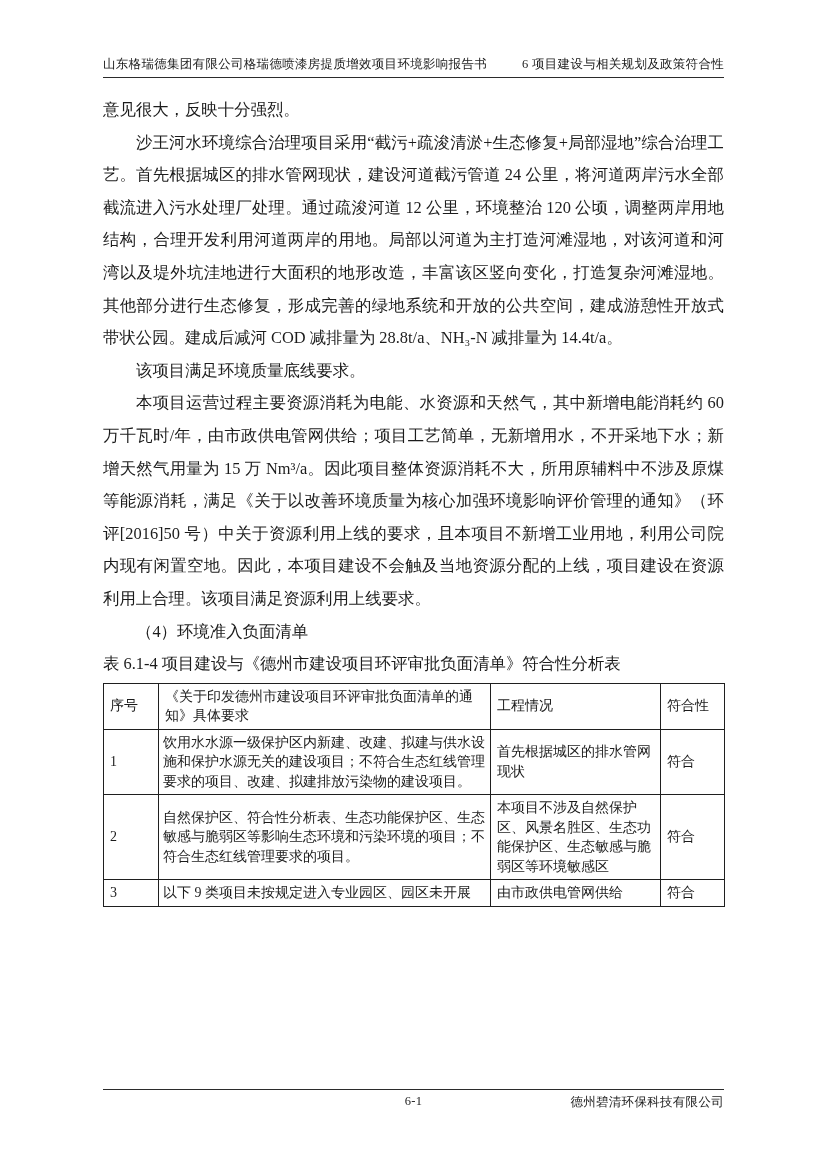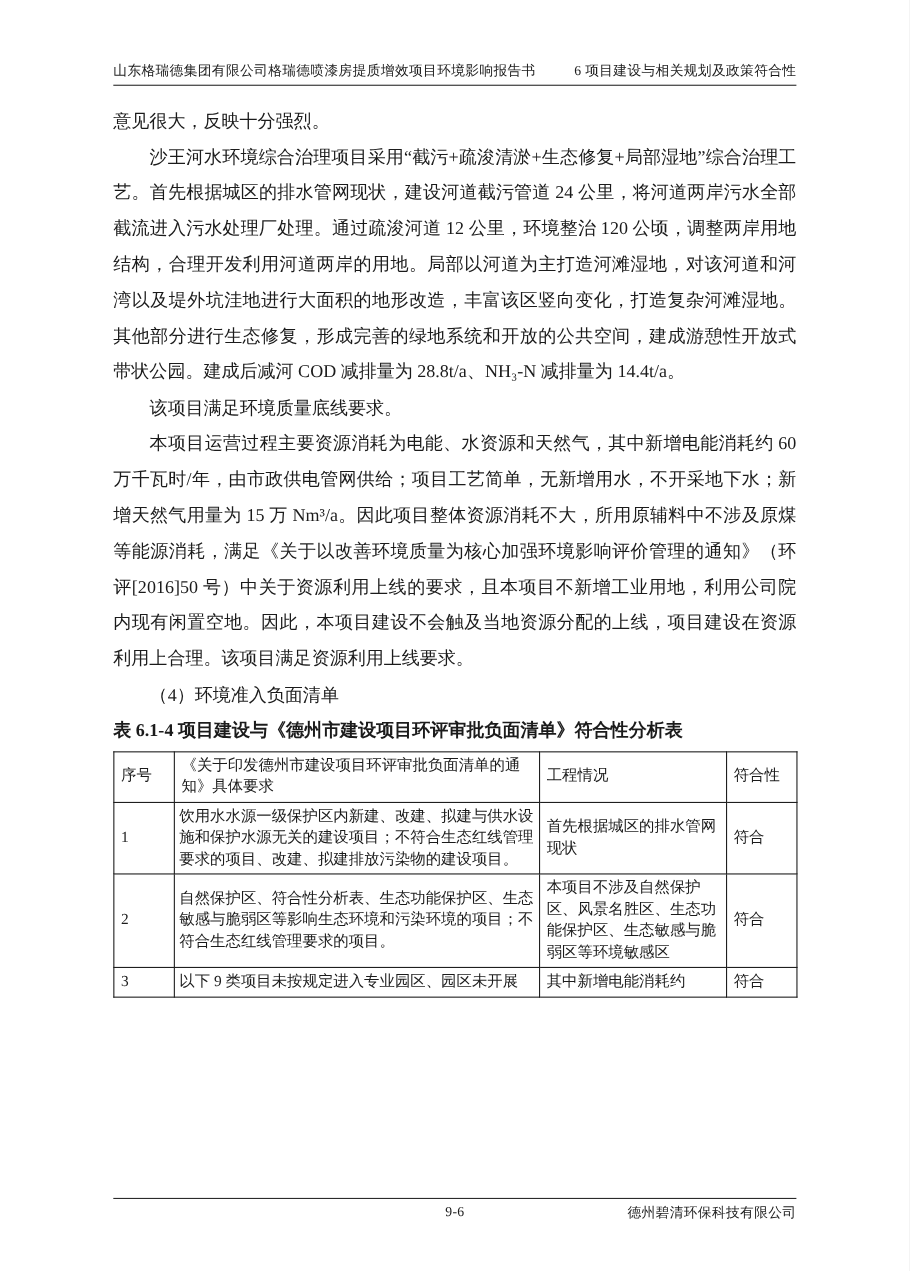--- a/index.html
+++ b/index.html
@@ -38,21 +38,21 @@
     margin: 0;
     font-size: 16.4px;
     line-height: 32.6px;
     text-align: justify;
   }
   .content p.indent { text-indent: 33px; }
   .table-caption {
     margin: 0;
     font-size: 16.4px;
     line-height: 32.6px;
-    font-weight: bold;
+    font-weight: normal;
     text-align: center;
   }
   
   table.compliance {
     width: 100%;
     border-collapse: collapse;
     table-layout: fixed;
     margin-top: 2px;
     font-size: 14px;
     line-height: 19.5px;
@@ -134,25 +134,25 @@
         </tr>
         <tr>
           <td class="num">2</td>
           <td class="req">自然保护区、符合性分析表、生态功能保护区、生态敏感与脆弱区等影响生态环境和污染环境的项目；不符合生态红线管理要求的项目。</td>
           <td class="sit">本项目不涉及自然保护区、风景名胜区、生态功能保护区、生态敏感与脆弱区等环境敏感区</td>
           <td class="match">符合</td>
         </tr>
         <tr>
           <td class="num">3</td>
           <td class="req">以下 9 类项目未按规定进入专业园区、园区未开展</td>
-          <td class="sit">其中新增电能消耗约</td>
+          <td class="sit">由市政供电管网供给</td>
           <td class="match">符合</td>
         </tr>
       </tbody>
     </table>
   </div>
 
   <div class="page-footer">
-    <span class="page-num">9-6</span>
+    <span class="page-num">6-1</span>
     <span class="company">德州碧清环保科技有限公司</span>
   </div>
 
 </div>
 
 </body></html>

